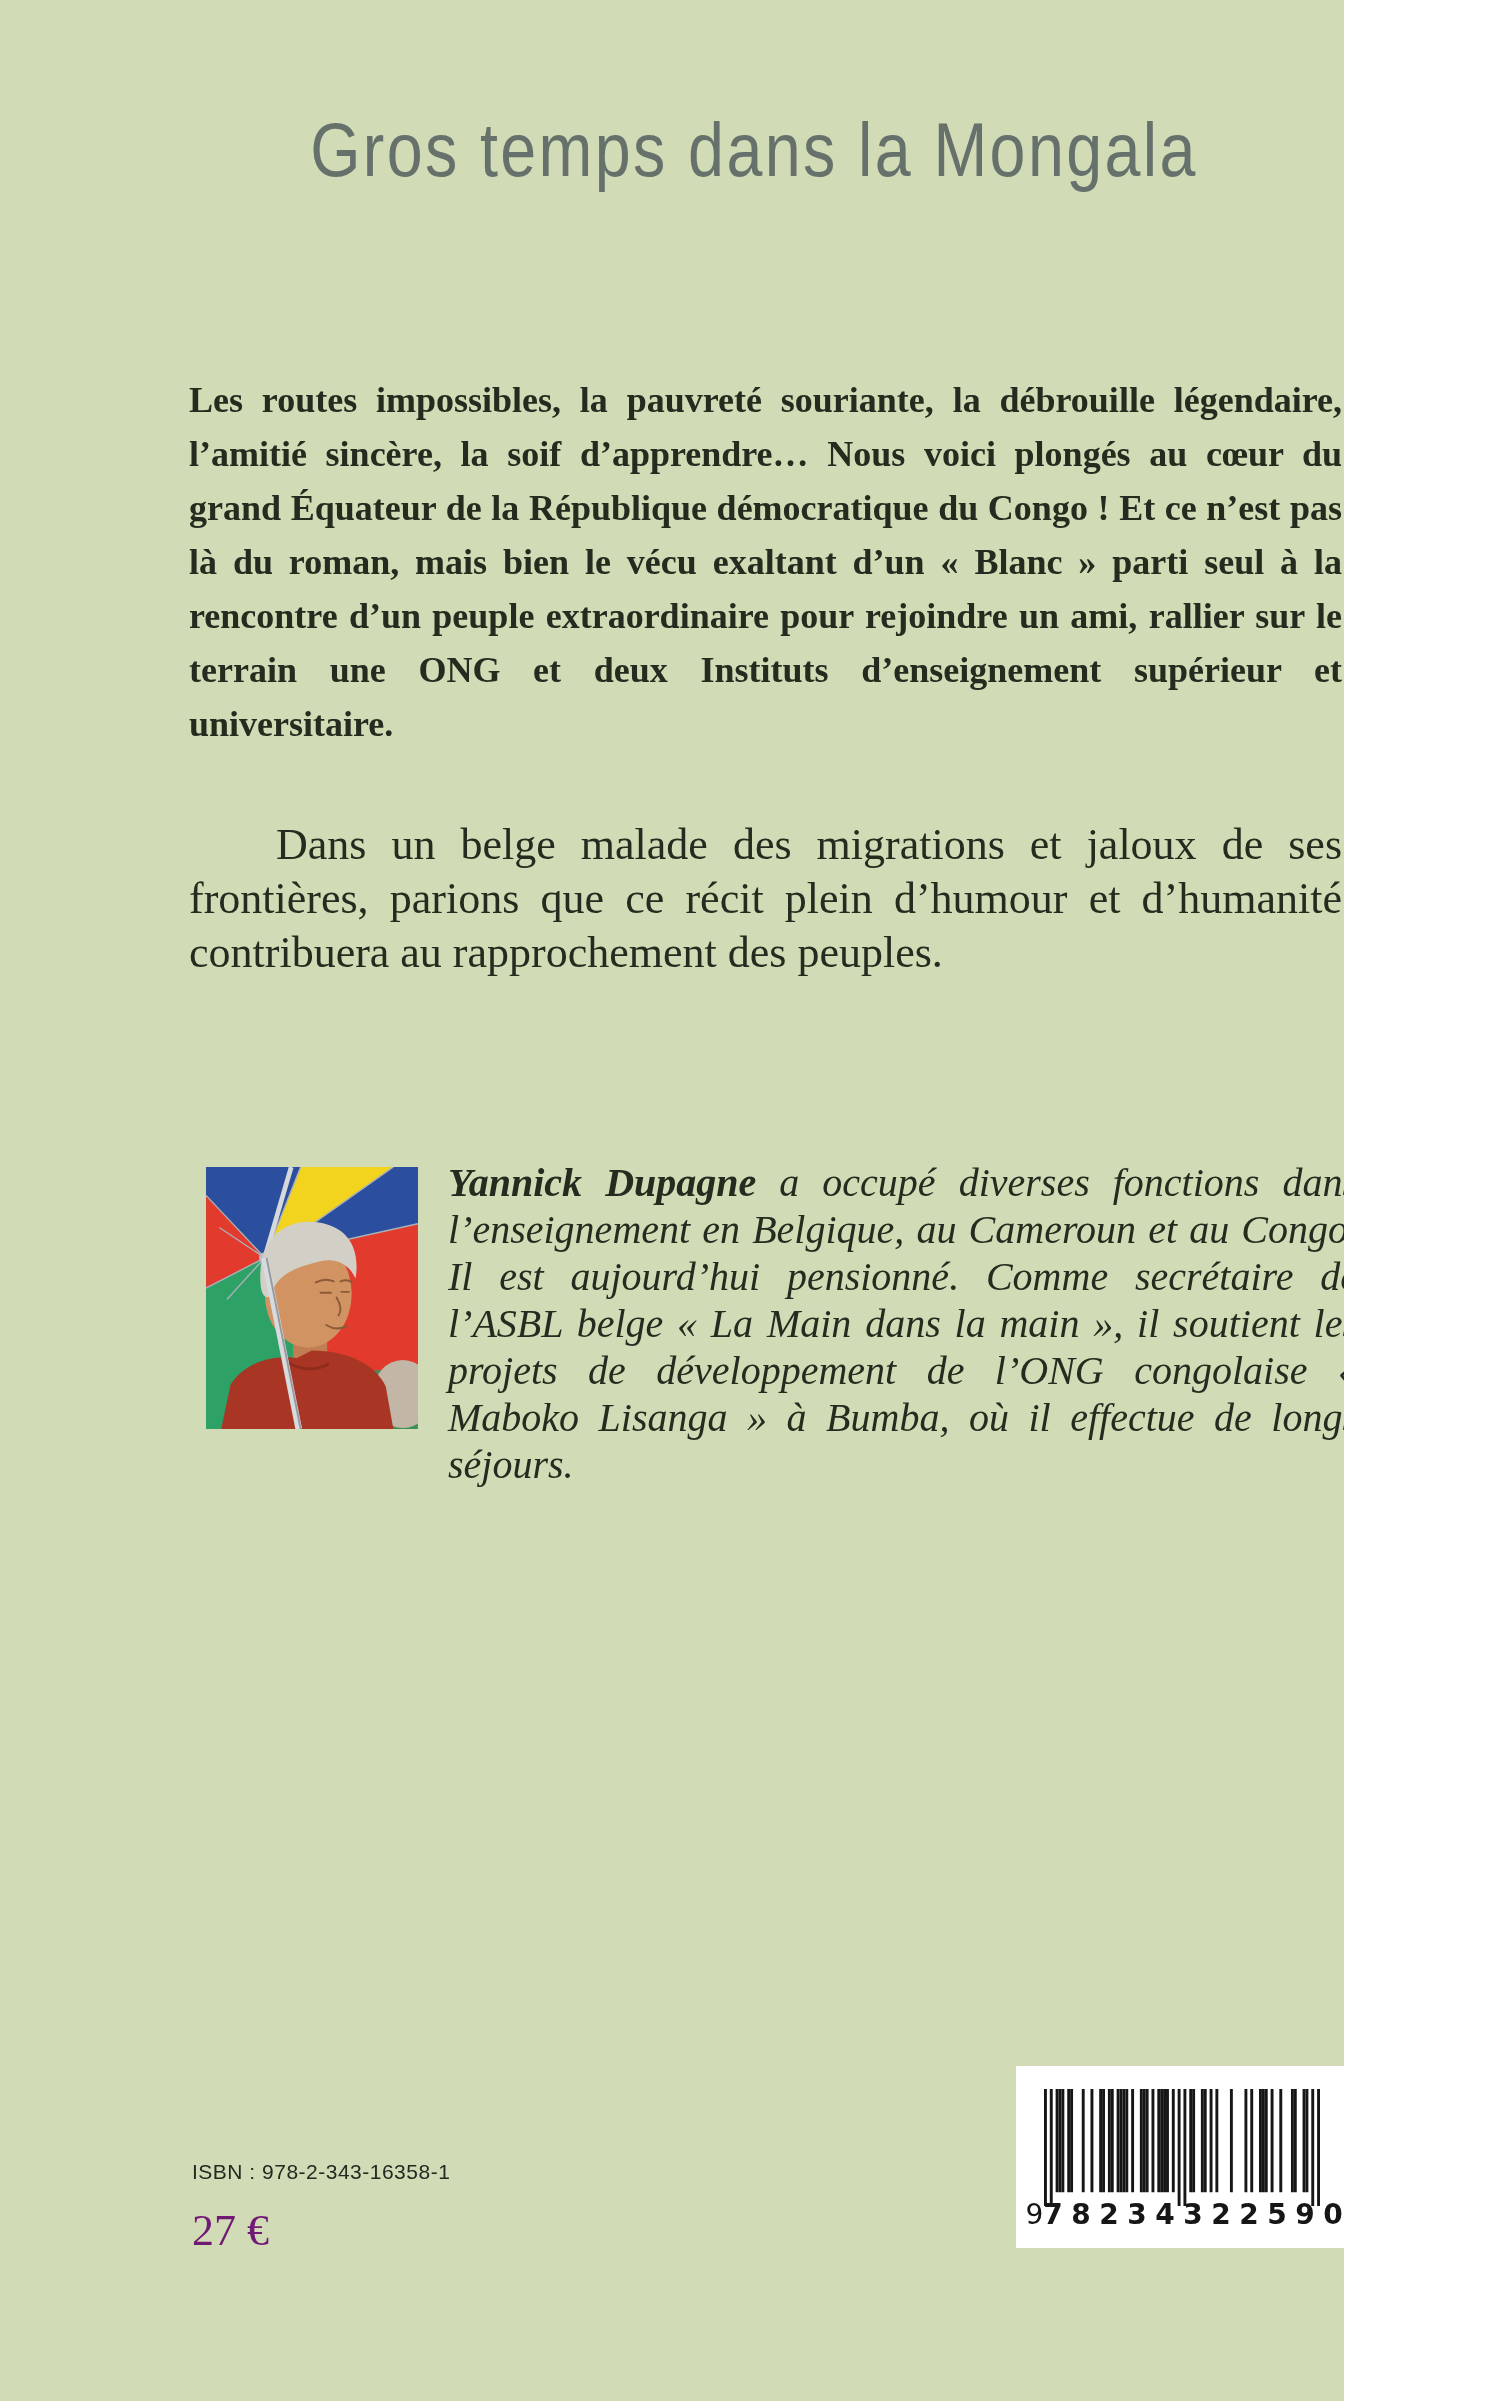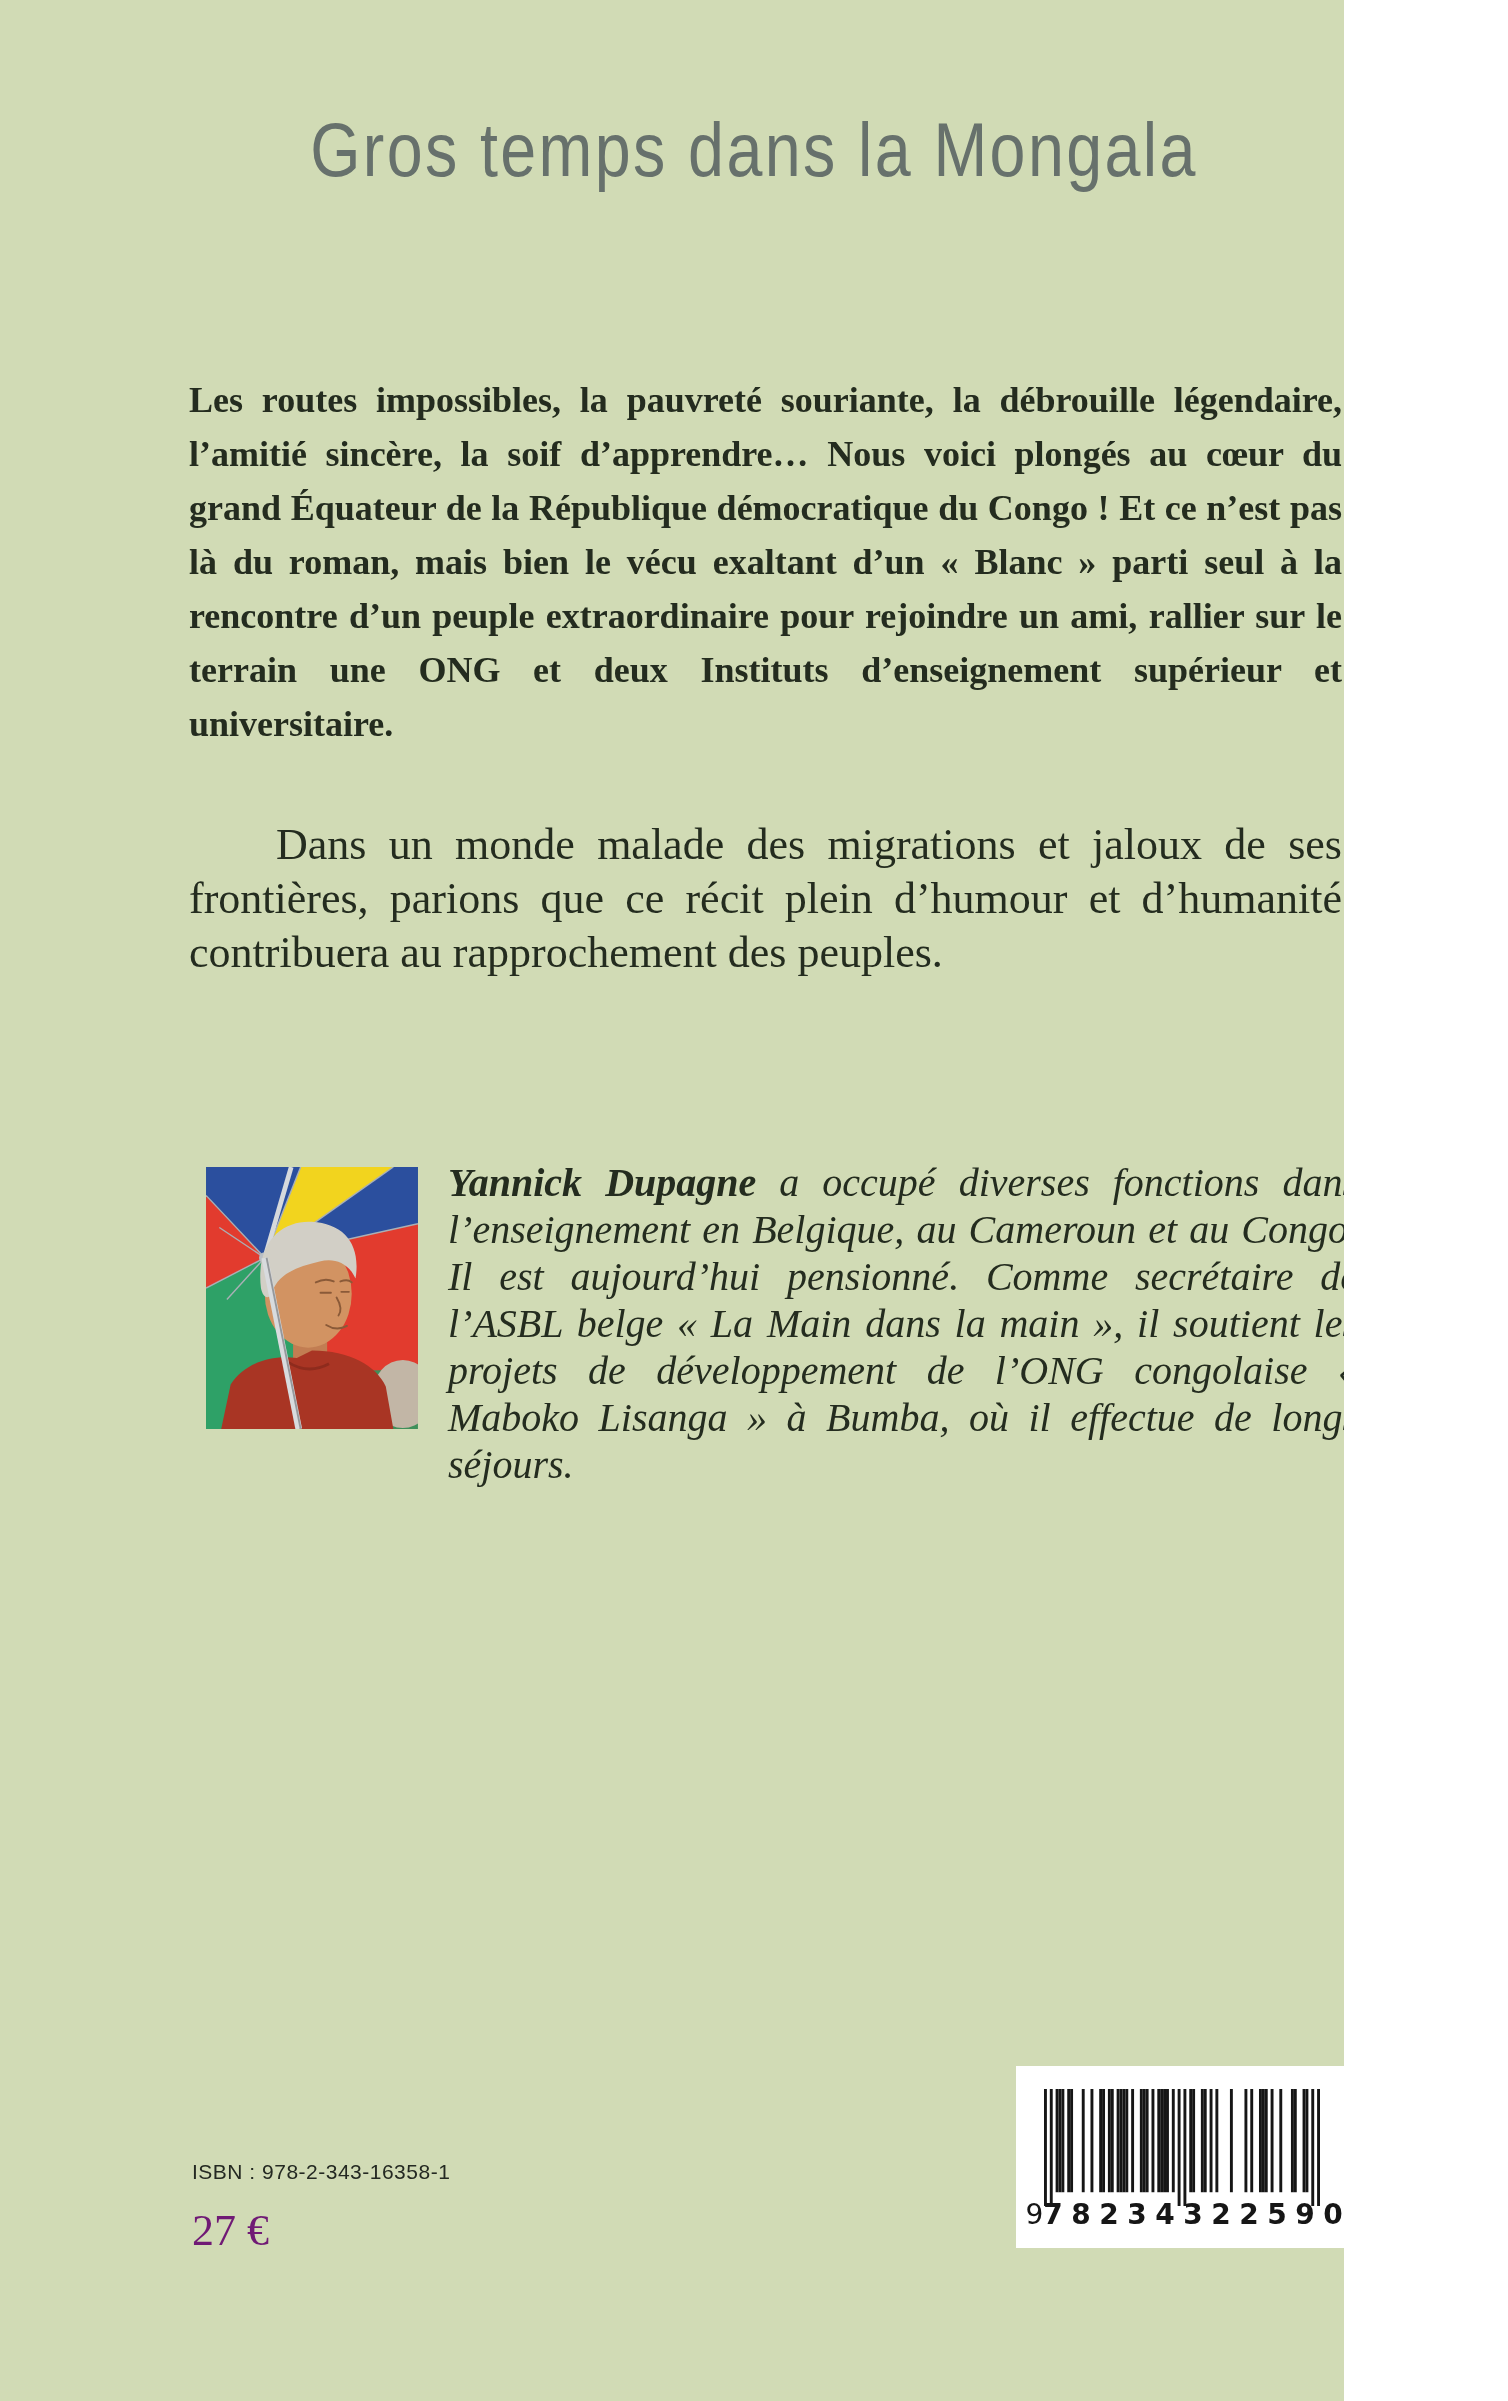--- a/index.html
+++ b/index.html
@@ -106,21 +106,21 @@
 </style>
 </head>
 <body>
 
 <div class="page">
 
   <div class="title">Gros temps dans la Mongala</div>
 
   <p class="synopsis-1">Les routes impossibles, la pauvreté souriante, la débrouille légendaire, l’amitié sincère, la soif d’apprendre… Nous voici plongés au cœur du grand Équateur de la République démocratique du Congo ! Et ce n’est pas là du roman, mais bien le vécu exaltant d’un « Blanc » parti seul à la rencontre d’un peuple extraordinaire pour rejoindre un ami, rallier sur le terrain une ONG et deux Instituts d’enseignement supérieur et universitaire.</p>
 
-  <p class="synopsis-2">Dans un monde malade des migrations et jaloux de ses frontières, parions que ce récit plein d’humour et d’humanité contribuera au rapprochement des peuples.</p>
+  <p class="synopsis-2">Dans un belge malade des migrations et jaloux de ses frontières, parions que ce récit plein d’humour et d’humanité contribuera au rapprochement des peuples.</p>
 
   <div class="author-row">
 
     <svg class="author-photo" viewBox="0 0 224 277" aria-hidden="true">
 
       <rect x="0" y="0" width="224" height="277" fill="#3f8f5a"></rect>
       <polygon points="0,128 62,96 132,216 120,277 0,277" fill="#2ea167"></polygon>
       <polygon points="0,0 100,0 62,96 0,30" fill="#2b4f9e"></polygon>
       <polygon points="100,0 198,0 62,96" fill="#f2d41e"></polygon>
       <polygon points="198,0 224,0 224,60 62,96" fill="#2b4f9e"></polygon>

